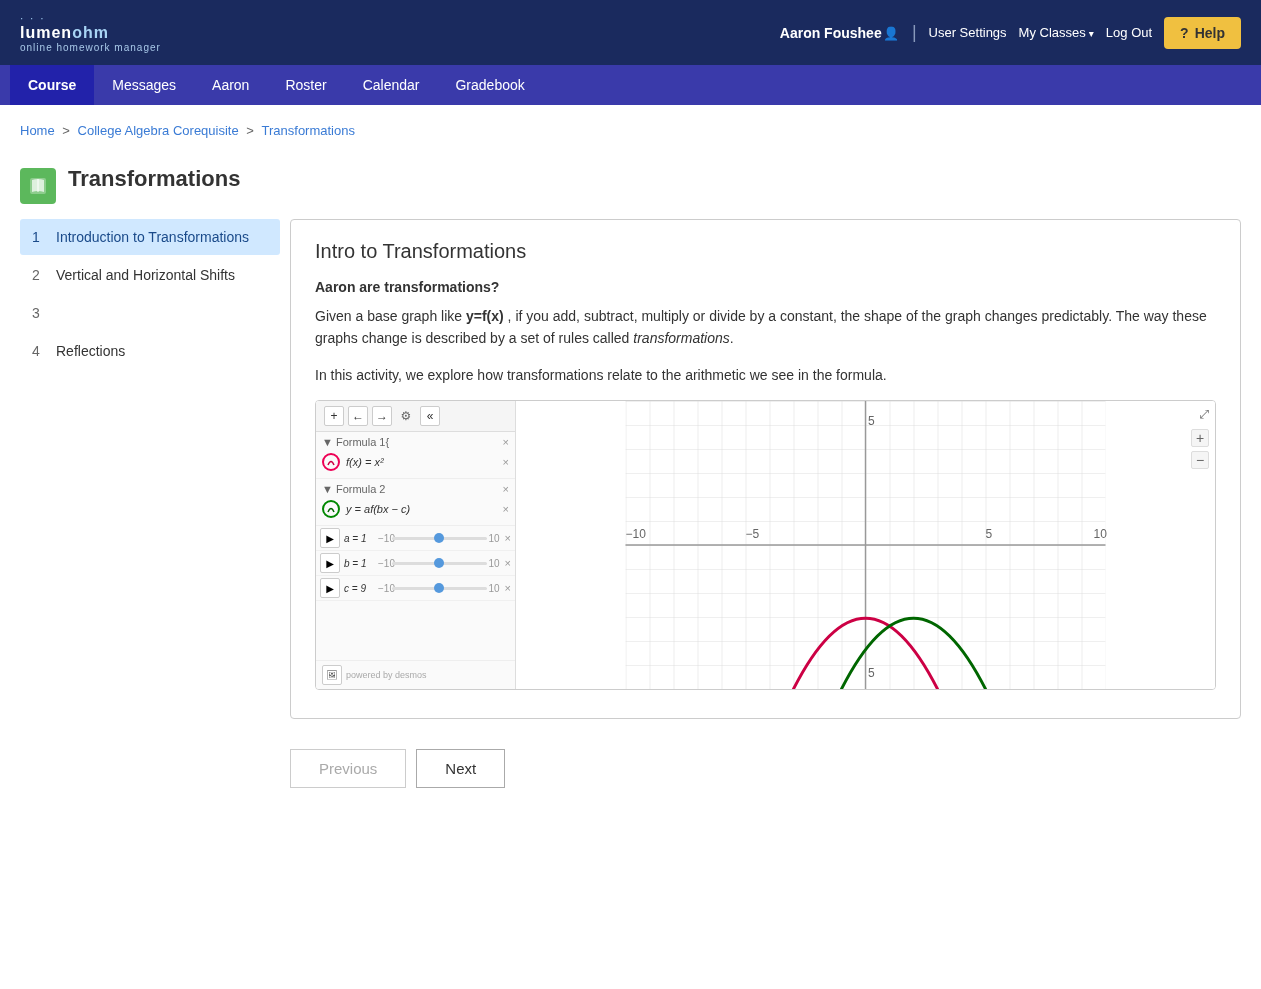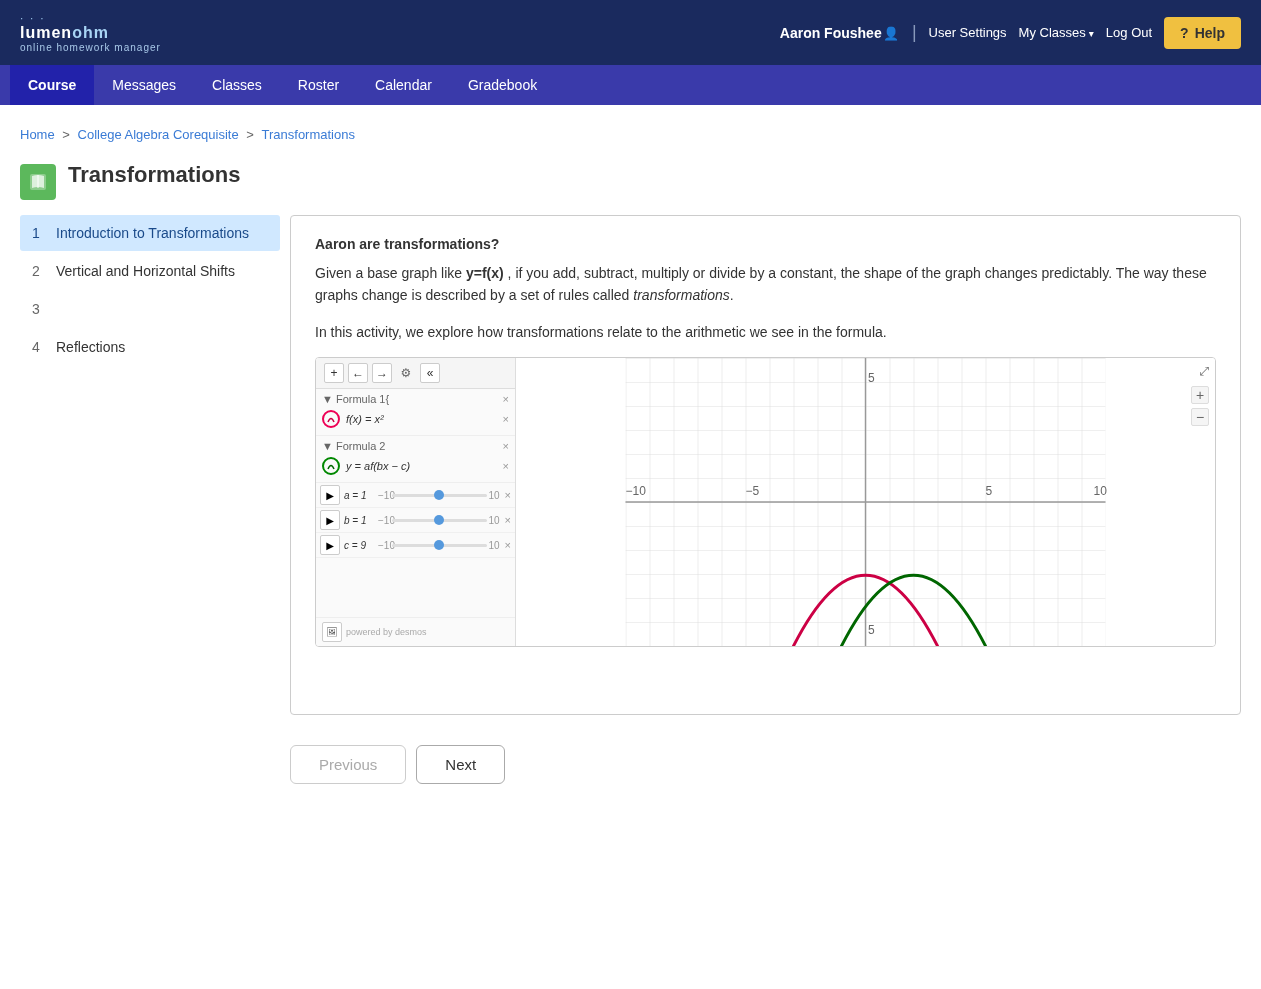--- a/index.html
+++ b/index.html
@@ -92,24 +92,23 @@
       cursor: pointer;
       text-decoration: none;
     }
     .nav-item.active {
       background: #2222aa;
       font-weight: bold;
     }
 
     
     .breadcrumb {
-      padding: 10px 20px;
+      padding: 18px 20px;
       font-size: 13px;
       color: #3a7bd5;
-      margin-top: 12px;
     }
     .breadcrumb a { color: #3a7bd5; text-decoration: none; }
     .breadcrumb span { color: #666; margin: 0 4px; }
 
     
     .page-title-area {
       padding: 10px 20px 5px 20px;
       display: flex;
       align-items: flex-start;
       gap: 12px;
@@ -347,21 +346,21 @@
     }
 
     
     .nav-buttons {
       padding: 20px 20px 20px 290px;
       display: flex;
       gap: 10px;
     }
     .btn {
       padding: 10px 28px;
-      border-radius: 6px;
+      border-radius: 0;
       font-size: 15px;
       cursor: pointer;
       border: 1px solid #ccc;
       background: white;
       color: #333;
     }
     .btn-primary {
       border: 1px solid #aaa;
       background: white;
     }
@@ -400,21 +399,21 @@
     <button class="help-btn">
       <span class="question-mark">?</span>
       <span>Help</span>
     </button>
   </div>
 </header>
 
 <nav class="nav-bar">
   <a class="nav-item active">Course</a>
   <a class="nav-item">Messages</a>
-  <a class="nav-item">Classes</a>
+  <a class="nav-item">Aaron</a>
   <a class="nav-item">Roster</a>
   <a class="nav-item">Calendar</a>
   <a class="nav-item">Gradebook</a>
 </nav>
 
 <div class="breadcrumb">
   <a>Home</a>
   <span> &gt; </span>
   <a>College Algebra Corequisite</a>
   <span> &gt; </span>
@@ -449,20 +448,21 @@
     <div class="sidebar-item">
       <span class="sidebar-item-number">3</span>
     </div>
     <div class="sidebar-item">
       <span class="sidebar-item-number">4</span>
       <span>Reflections</span>
     </div>
   </div>
 
   <div class="content-area">
+    <h2 class="content-title">Intro to Transformations</h2>
     <p class="content-section-title">Aaron are transformations?</p>
 
     <p class="content-paragraph">
       Given a base graph like <span class="bold">y=f(x)</span> , if you add, subtract, multiply or divide by a constant, the shape of the graph changes predictably. The way these graphs change is described by a set of rules called <span class="italic">transformations</span>.
     </p>
 
     <p class="content-paragraph">In this activity, we explore how transformations relate to the arithmetic we see in the formula.</p>
 
     <div class="graph-container">
 

